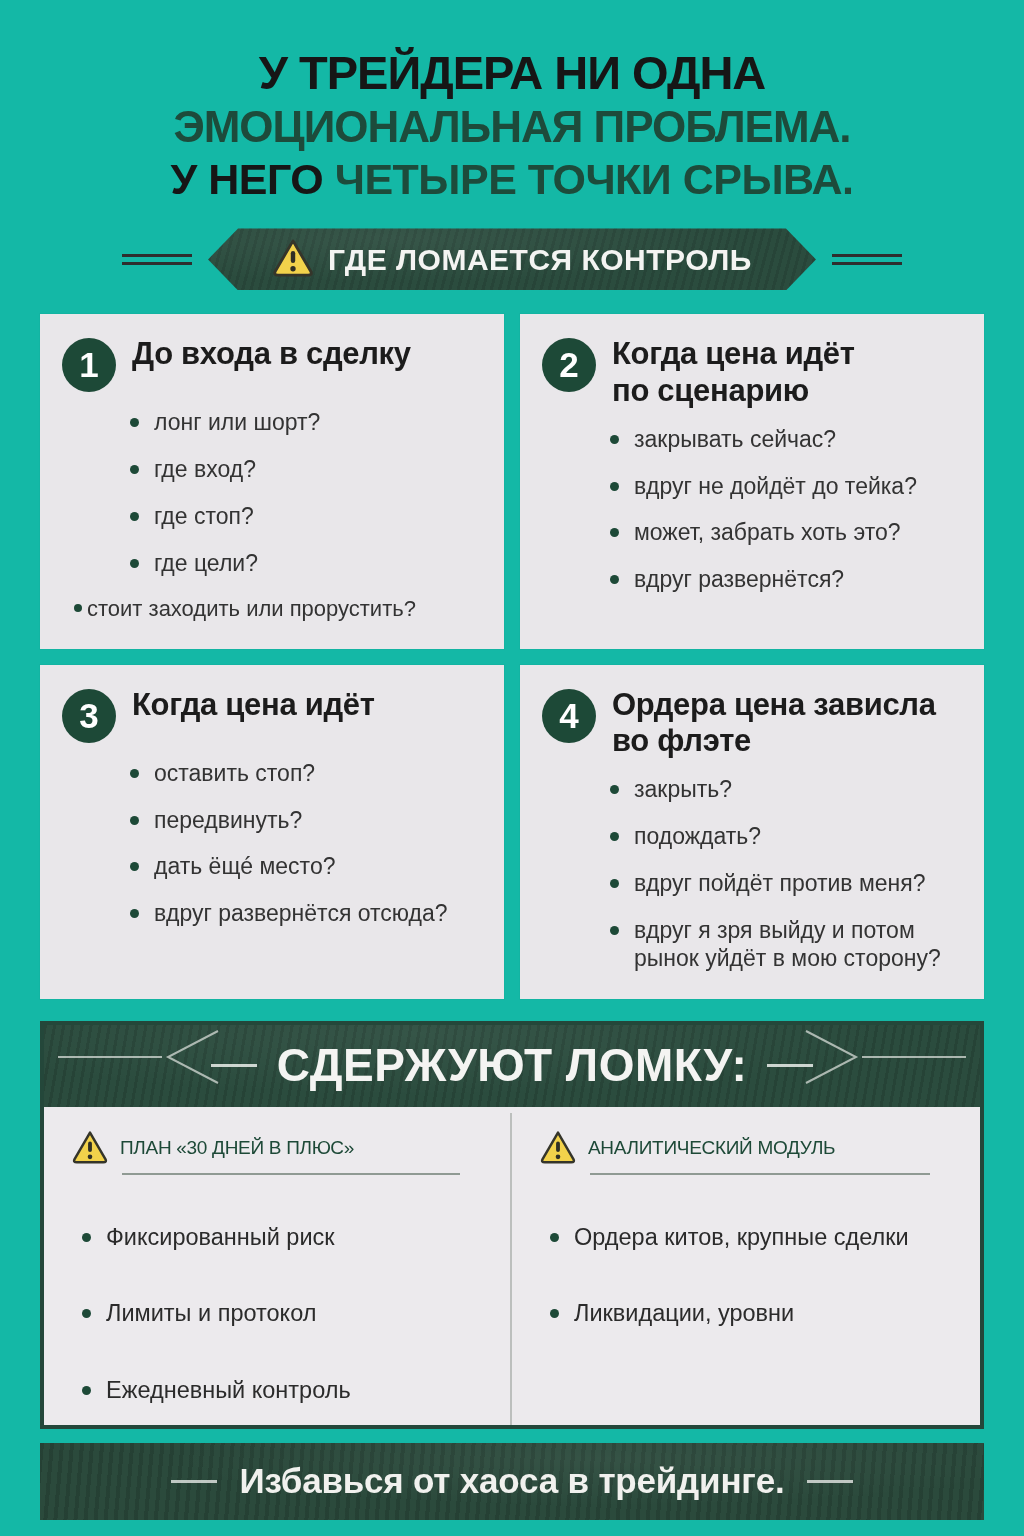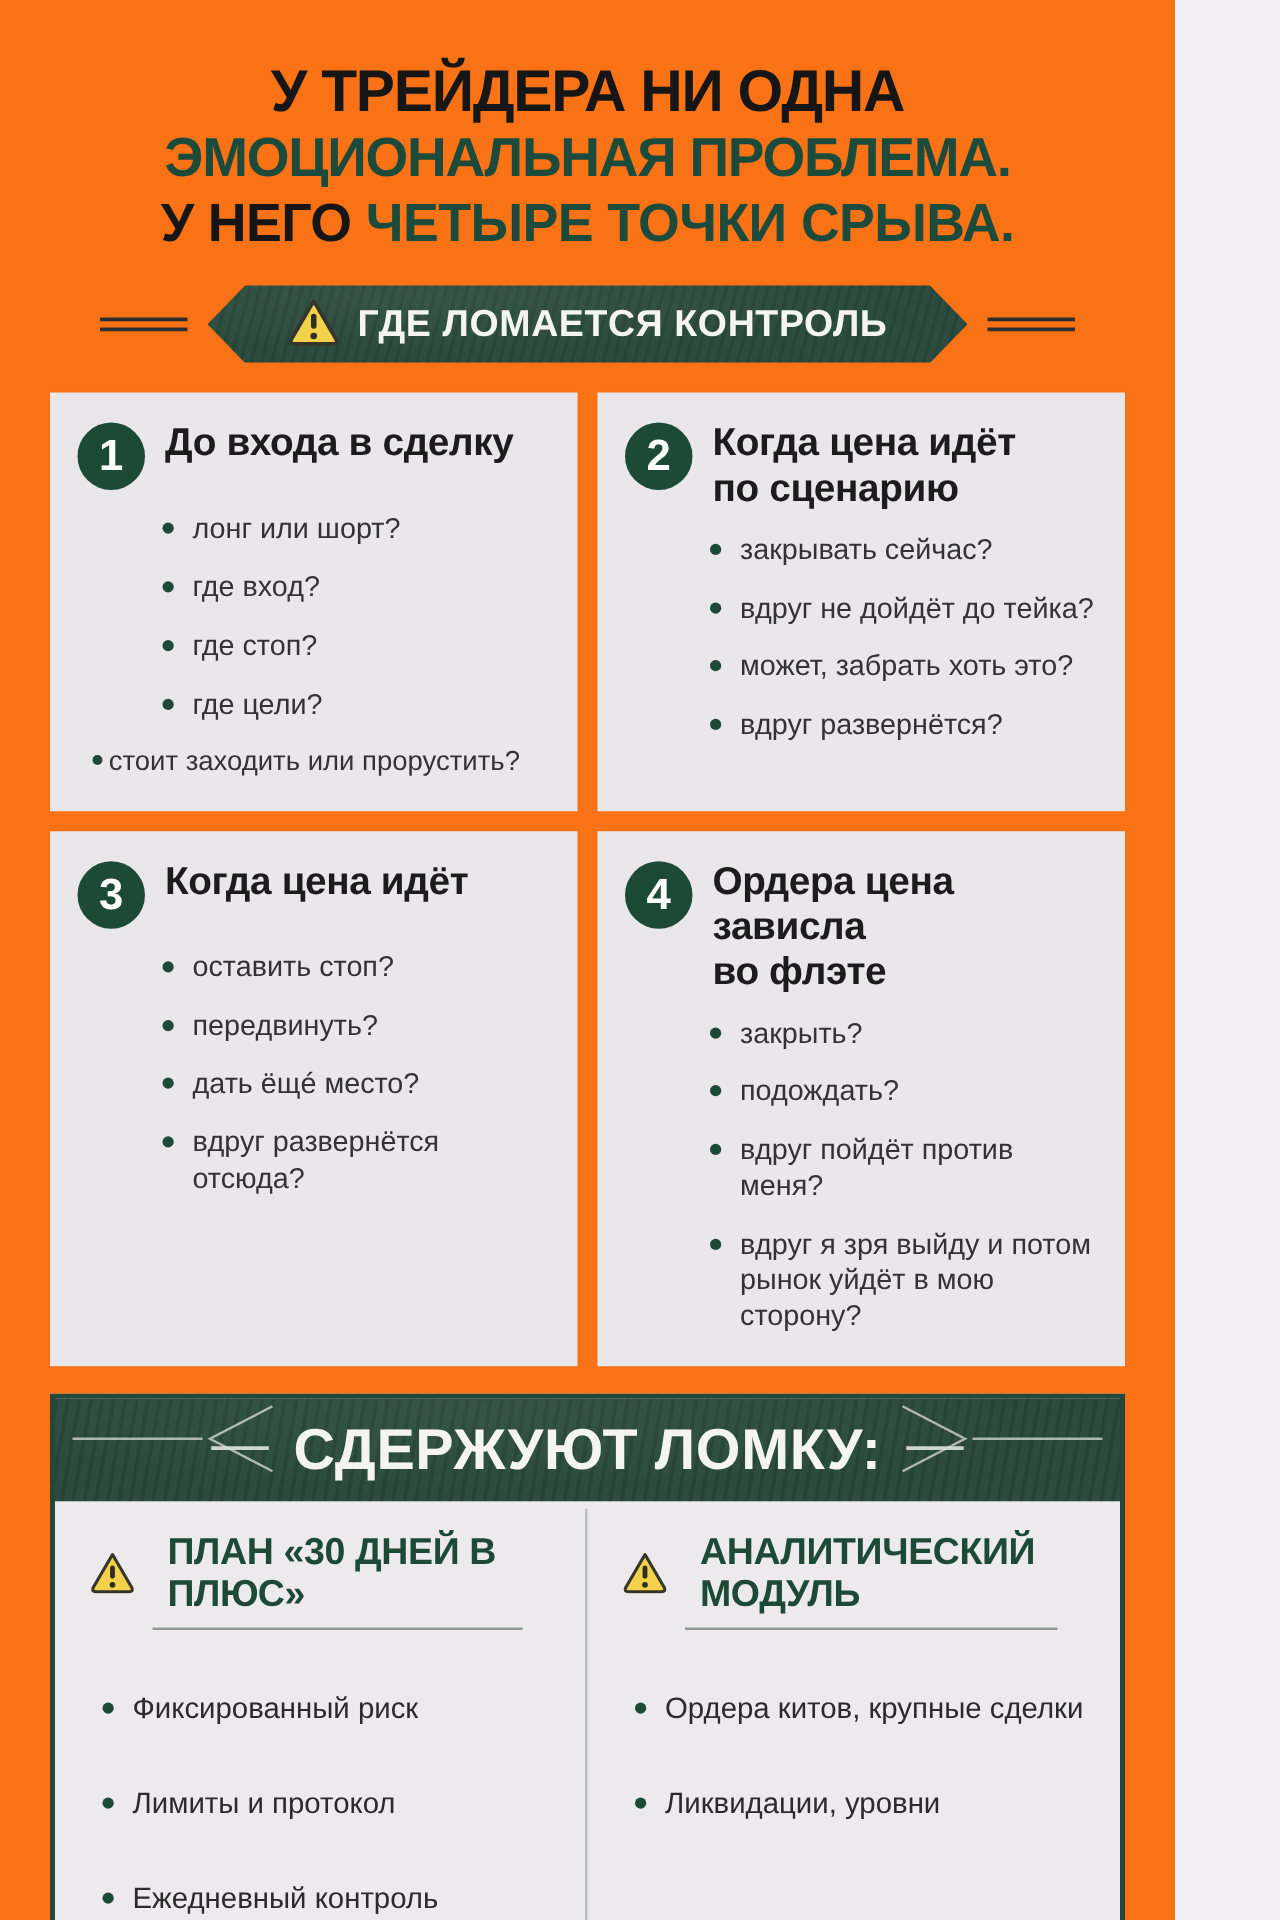--- a/index.html
+++ b/index.html
@@ -3,22 +3,22 @@
 <meta charset="utf-8">
 <style>
   * { margin:0; padding:0; box-sizing:border-box; }
   html,body { width:1024px; }
   body {
     font-family:"Liberation Sans", sans-serif;
     background:#f2f0f4;
   }
   .page {
     position:relative;
-    width:940px; height:1536px;
-    background:#f97316;
+    width:1024px; height:1536px;
+    background:#14b8a6;
     overflow:hidden;
   }
 
   
   .title-block { padding-top:46px; text-align:center; line-height:1.16; }
   .t1 { font-size:47px; font-weight:bold; color:#161616; letter-spacing:-1px; }
   .t2 { font-size:44px; font-weight:bold; color:#1d4b3b; letter-spacing:-1px; }
   .t3 { font-size:43px; font-weight:bold; letter-spacing:-0.5px; margin-top:3px;}
   .t3 .pfx { color:#161616; }
   .t3 .acc { color:#1d4b3b; }
@@ -97,21 +97,21 @@
     vertical-align:middle; margin:0 20px 8px;
   }
   .sol-chev { position:absolute; top:2px; height:60px; width:170px; opacity:0.75; }
   .sol-chev.left { left:6px; }
   .sol-chev.right { right:6px; transform:scaleX(-1); }
 
   .sol-grid { display:grid; grid-template-columns:1fr 1fr; padding:6px 0 0; }
   .sol-col { padding:18px 24px 2px 28px; }
   .sol-col.first { border-right:2px solid #bcbfbd; }
   .sol-head { display:flex; align-items:center; gap:12px; }
-  .sol-head .txt { color:#1d4937; font-size:30px; font-weight:bold; letter-spacing:-0.3px;margin-left:14px; }
+  .sol-head .txt { color:#1d4937; font-size:19px; font-weight:normal; letter-spacing:-0.3px; }
   .sol-underline { height:2px; background:#8f9a93; margin:9px 26px 16px 50px; }
   .sol-bullets { list-style:none; margin:0; padding:0 0 0 10px; }
   .sol-bullets li {
     position:relative; font-size:23.5px; color:#2b2b2b;
     padding-left:24px; margin-bottom:19px; line-height:1.2;margin-top:48px;
   }
   .sol-bullets li::before {
     content:""; position:absolute; left:0; top:10px;
     width:9px; height:9px; border-radius:50%; background:#1d4937;
   }

